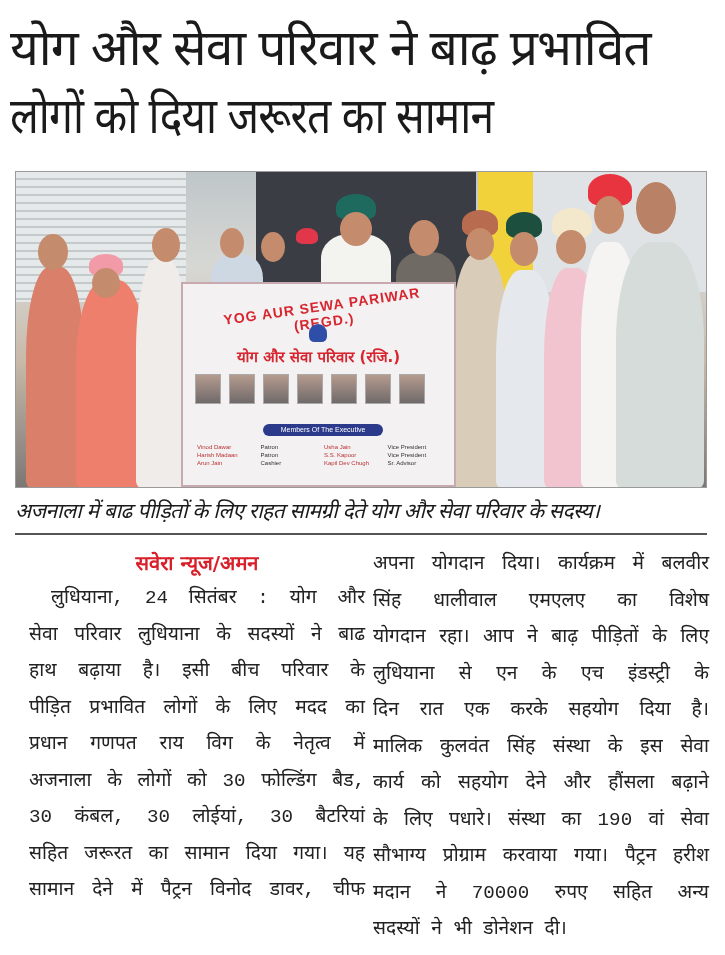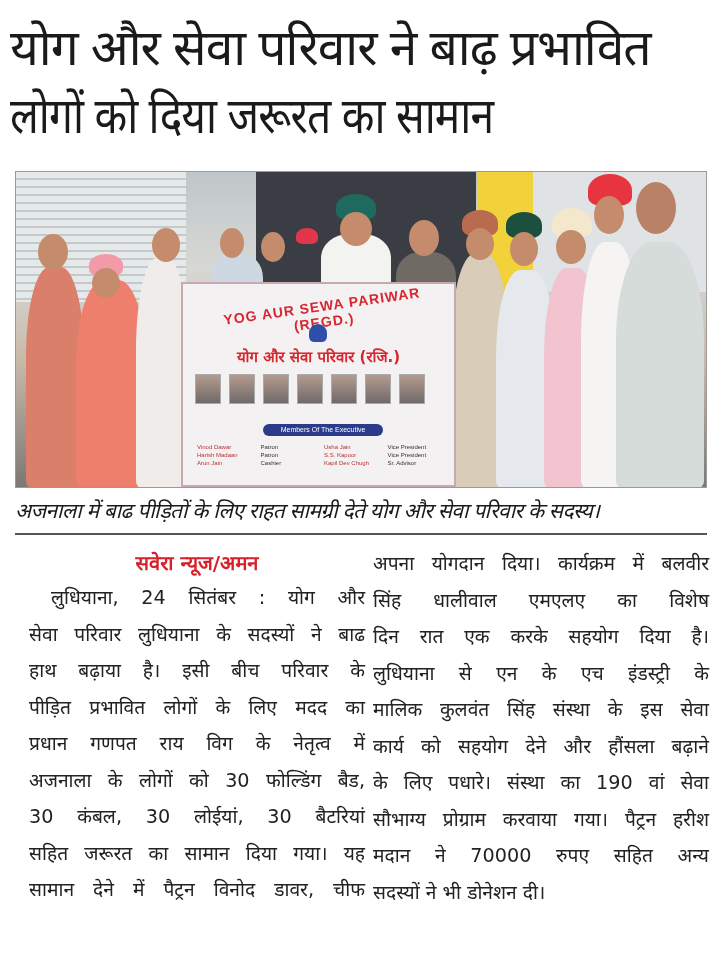--- a/index.html
+++ b/index.html
@@ -44,21 +44,21 @@
     font-family: "DejaVu Sans Condensed", "DejaVu Sans", sans-serif;
     font-size: 21px; line-height: 30px; white-space: nowrap; letter-spacing: -0.6px; color: #1a1a1a;
   }
   .rule { position: absolute; left: 15px; top: 533px; width: 692px; height: 2px; background: #555; }
 
   .col { position: absolute; top: 546px; width: 336px; font-size: 19.2px; line-height: 36.5px; color: #222; text-align: justify; }
   .col.left { left: 29px; }
   .col.right { left: 373px; }
   .byline { display: block; text-align: center; color: #d81f2a; font-weight: bold; font-size: 20px; line-height: 34px; margin-bottom: 0; }
   .para { display: block; }
-  .para .ln { display: block; text-align: justify; text-align-last: justify; white-space: nowrap; }
+  .para .ln { display: block; text-align: justify; text-align-last: justify; white-space: nowrap; font-family: Liberation Mono, monospace; }
   .para .ln.first { padding-left: 22px; }
   .para .ln.last { text-align-last: left; }
 </style>
 </head>
 <body>
 
 <h1 class="headline">
   <span class="line" style="display: block; transform-origin: left top; transform: scaleX(0.992908);">योग और सेवा परिवार ने बाढ़ प्रभावित</span>
   <span class="line" style="display: block; transform-origin: left top; transform: scaleX(0.851064);">लोगों को दिया जरूरत का सामान</span>
 </h1>
@@ -146,22 +146,23 @@
     <span class="ln">30 कंबल, 30 लोईयां, 30 बैटरियां</span>
     <span class="ln">सहित जरूरत का सामान दिया गया। यह</span>
     <span class="ln">सामान देने में पैट्रन विनोद डावर, चीफ</span>
   </div>
 </div>
 
 <div class="col right">
   <div class="para">
     <span class="ln">अपना योगदान दिया। कार्यक्रम में बलवीर</span>
     <span class="ln">सिंह धालीवाल एमएलए का विशेष</span>
+    <span class="ln">योगदान रहा। आप ने बाढ़ पीड़ितों के लिए</span>
+    <span class="ln">लुधियाना से एन के एच इंडस्ट्री के</span>
     <span class="ln">दिन रात एक करके सहयोग दिया है।</span>
-    <span class="ln">लुधियाना से एन के एच इंडस्ट्री के</span>
     <span class="ln">मालिक कुलवंत सिंह संस्था के इस सेवा</span>
     <span class="ln">कार्य को सहयोग देने और हौंसला बढ़ाने</span>
     <span class="ln">के लिए पधारे। संस्था का 190 वां सेवा</span>
     <span class="ln">सौभाग्य प्रोग्राम करवाया गया। पैट्रन हरीश</span>
     <span class="ln">मदान ने 70000 रुपए सहित अन्य</span>
     <span class="ln last">सदस्यों ने भी डोनेशन दी।</span>
   </div>
 </div>
 
 </body></html>

